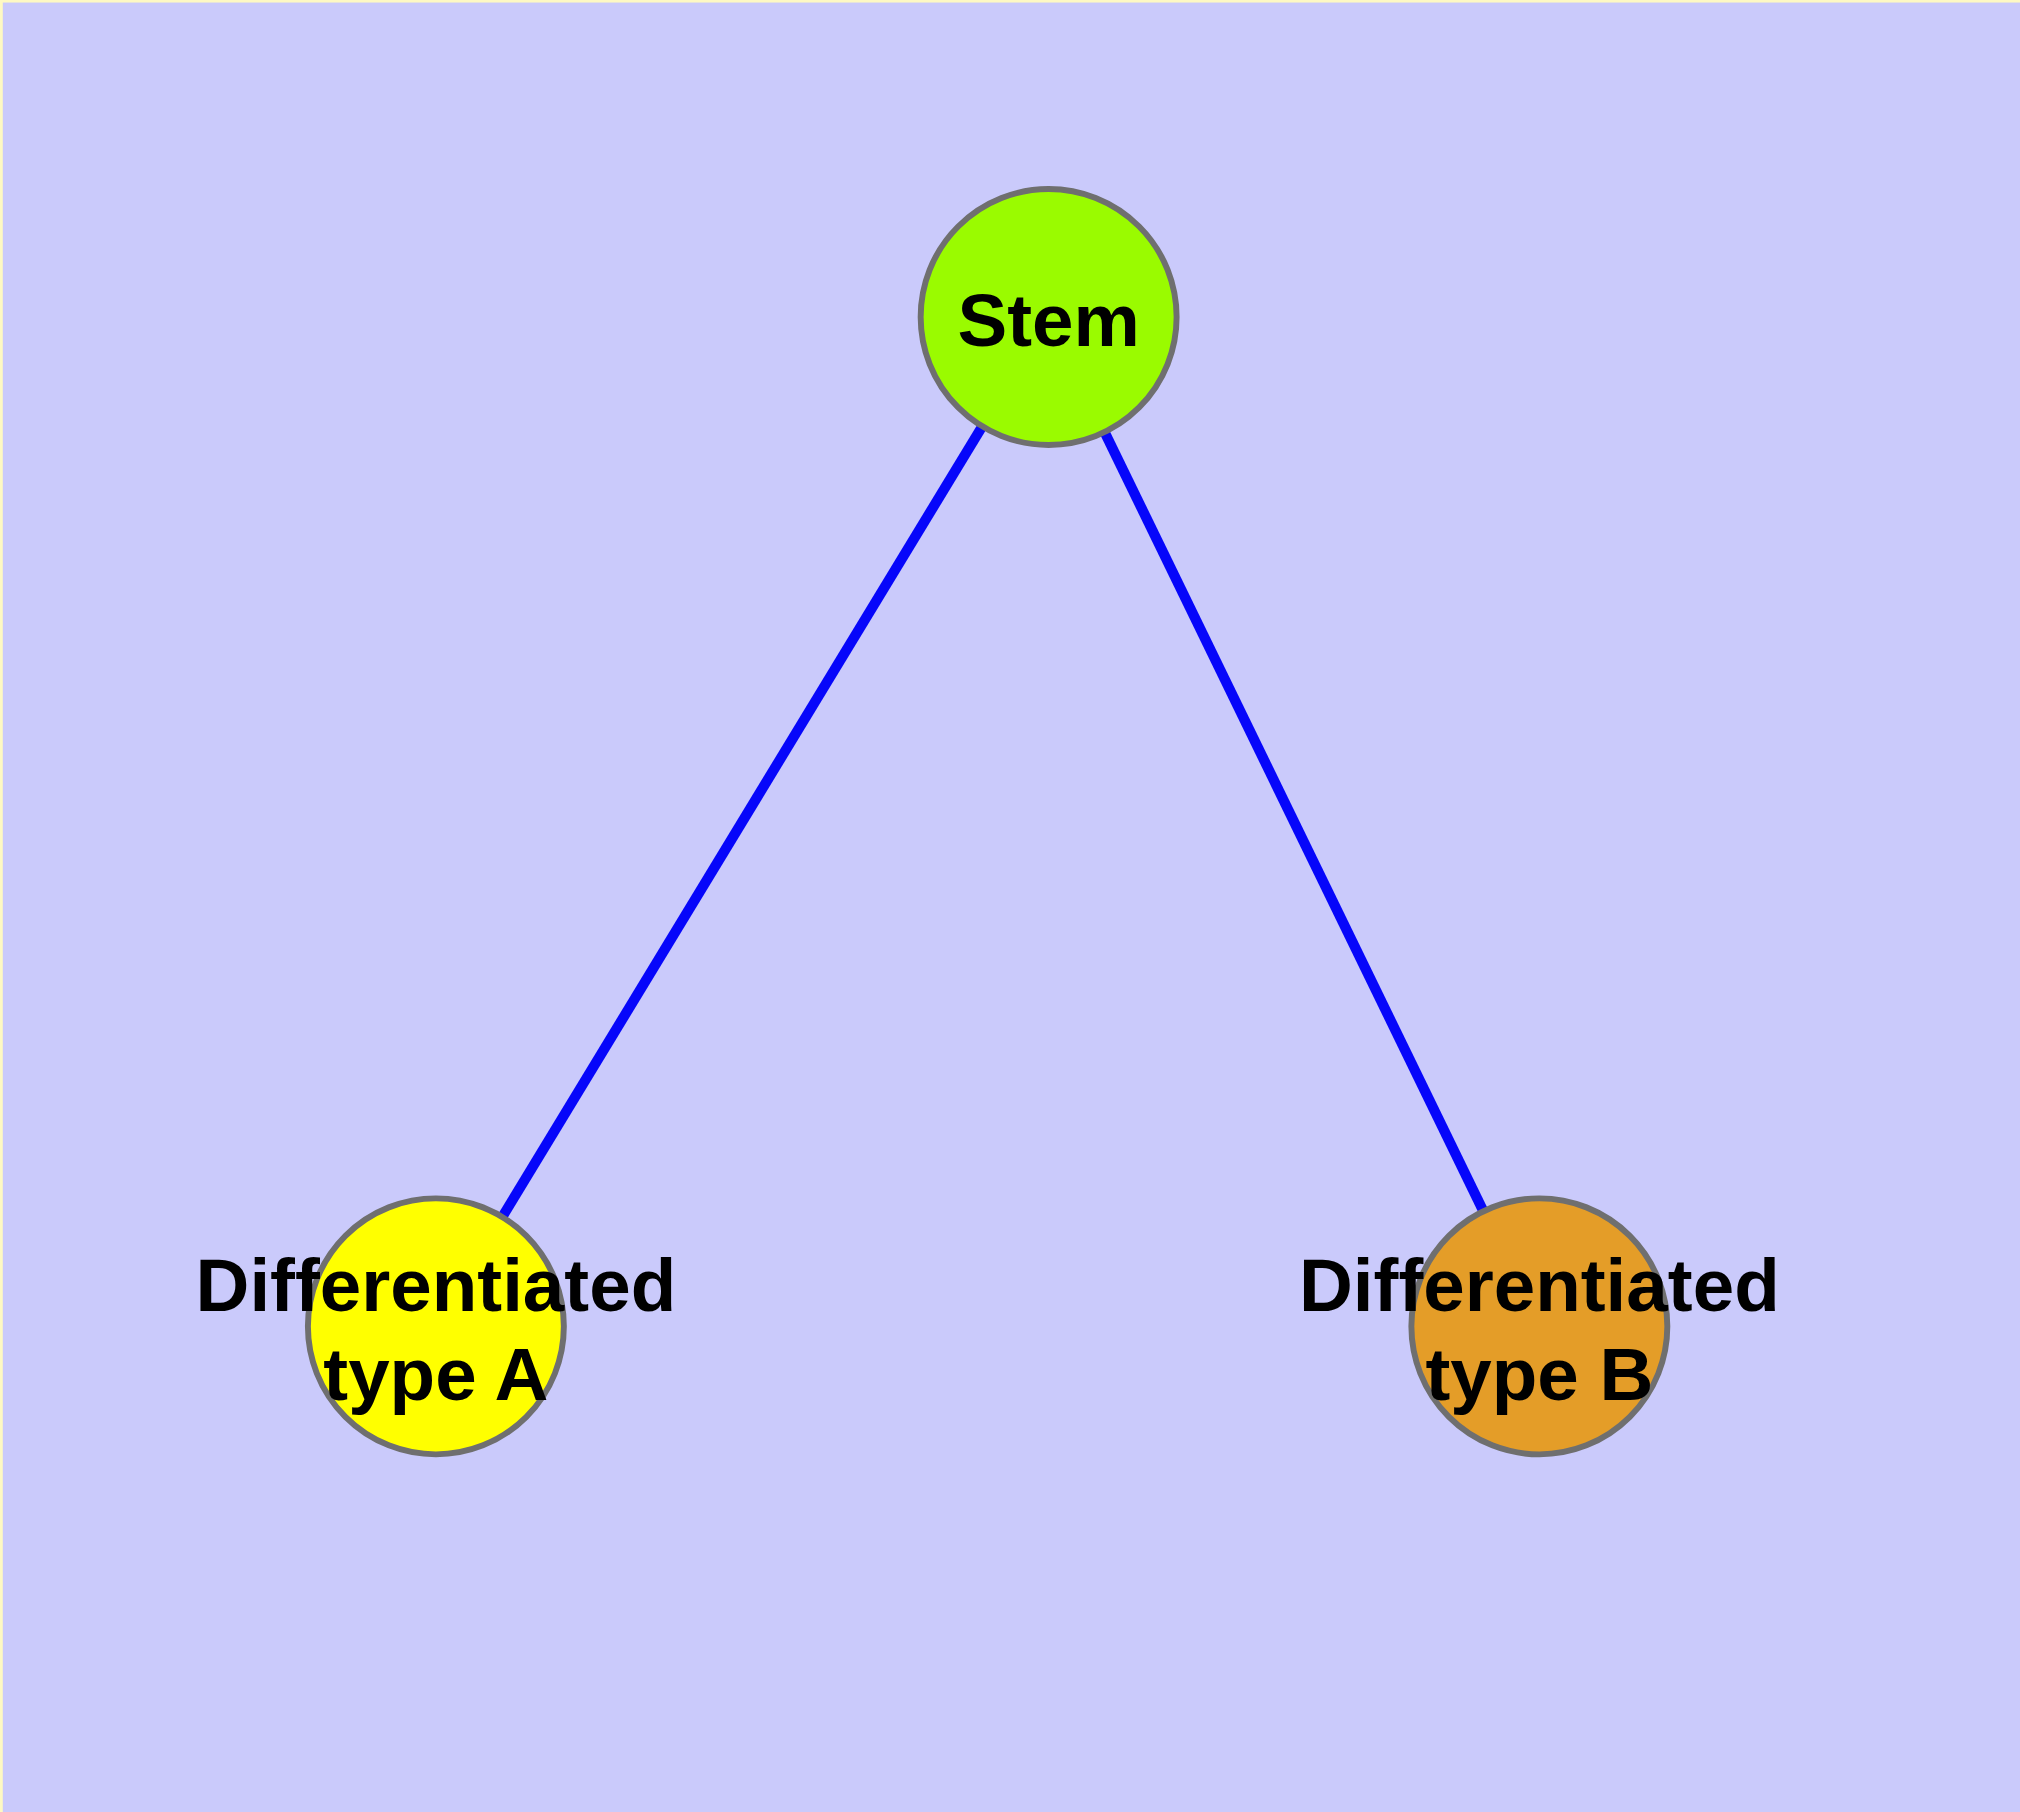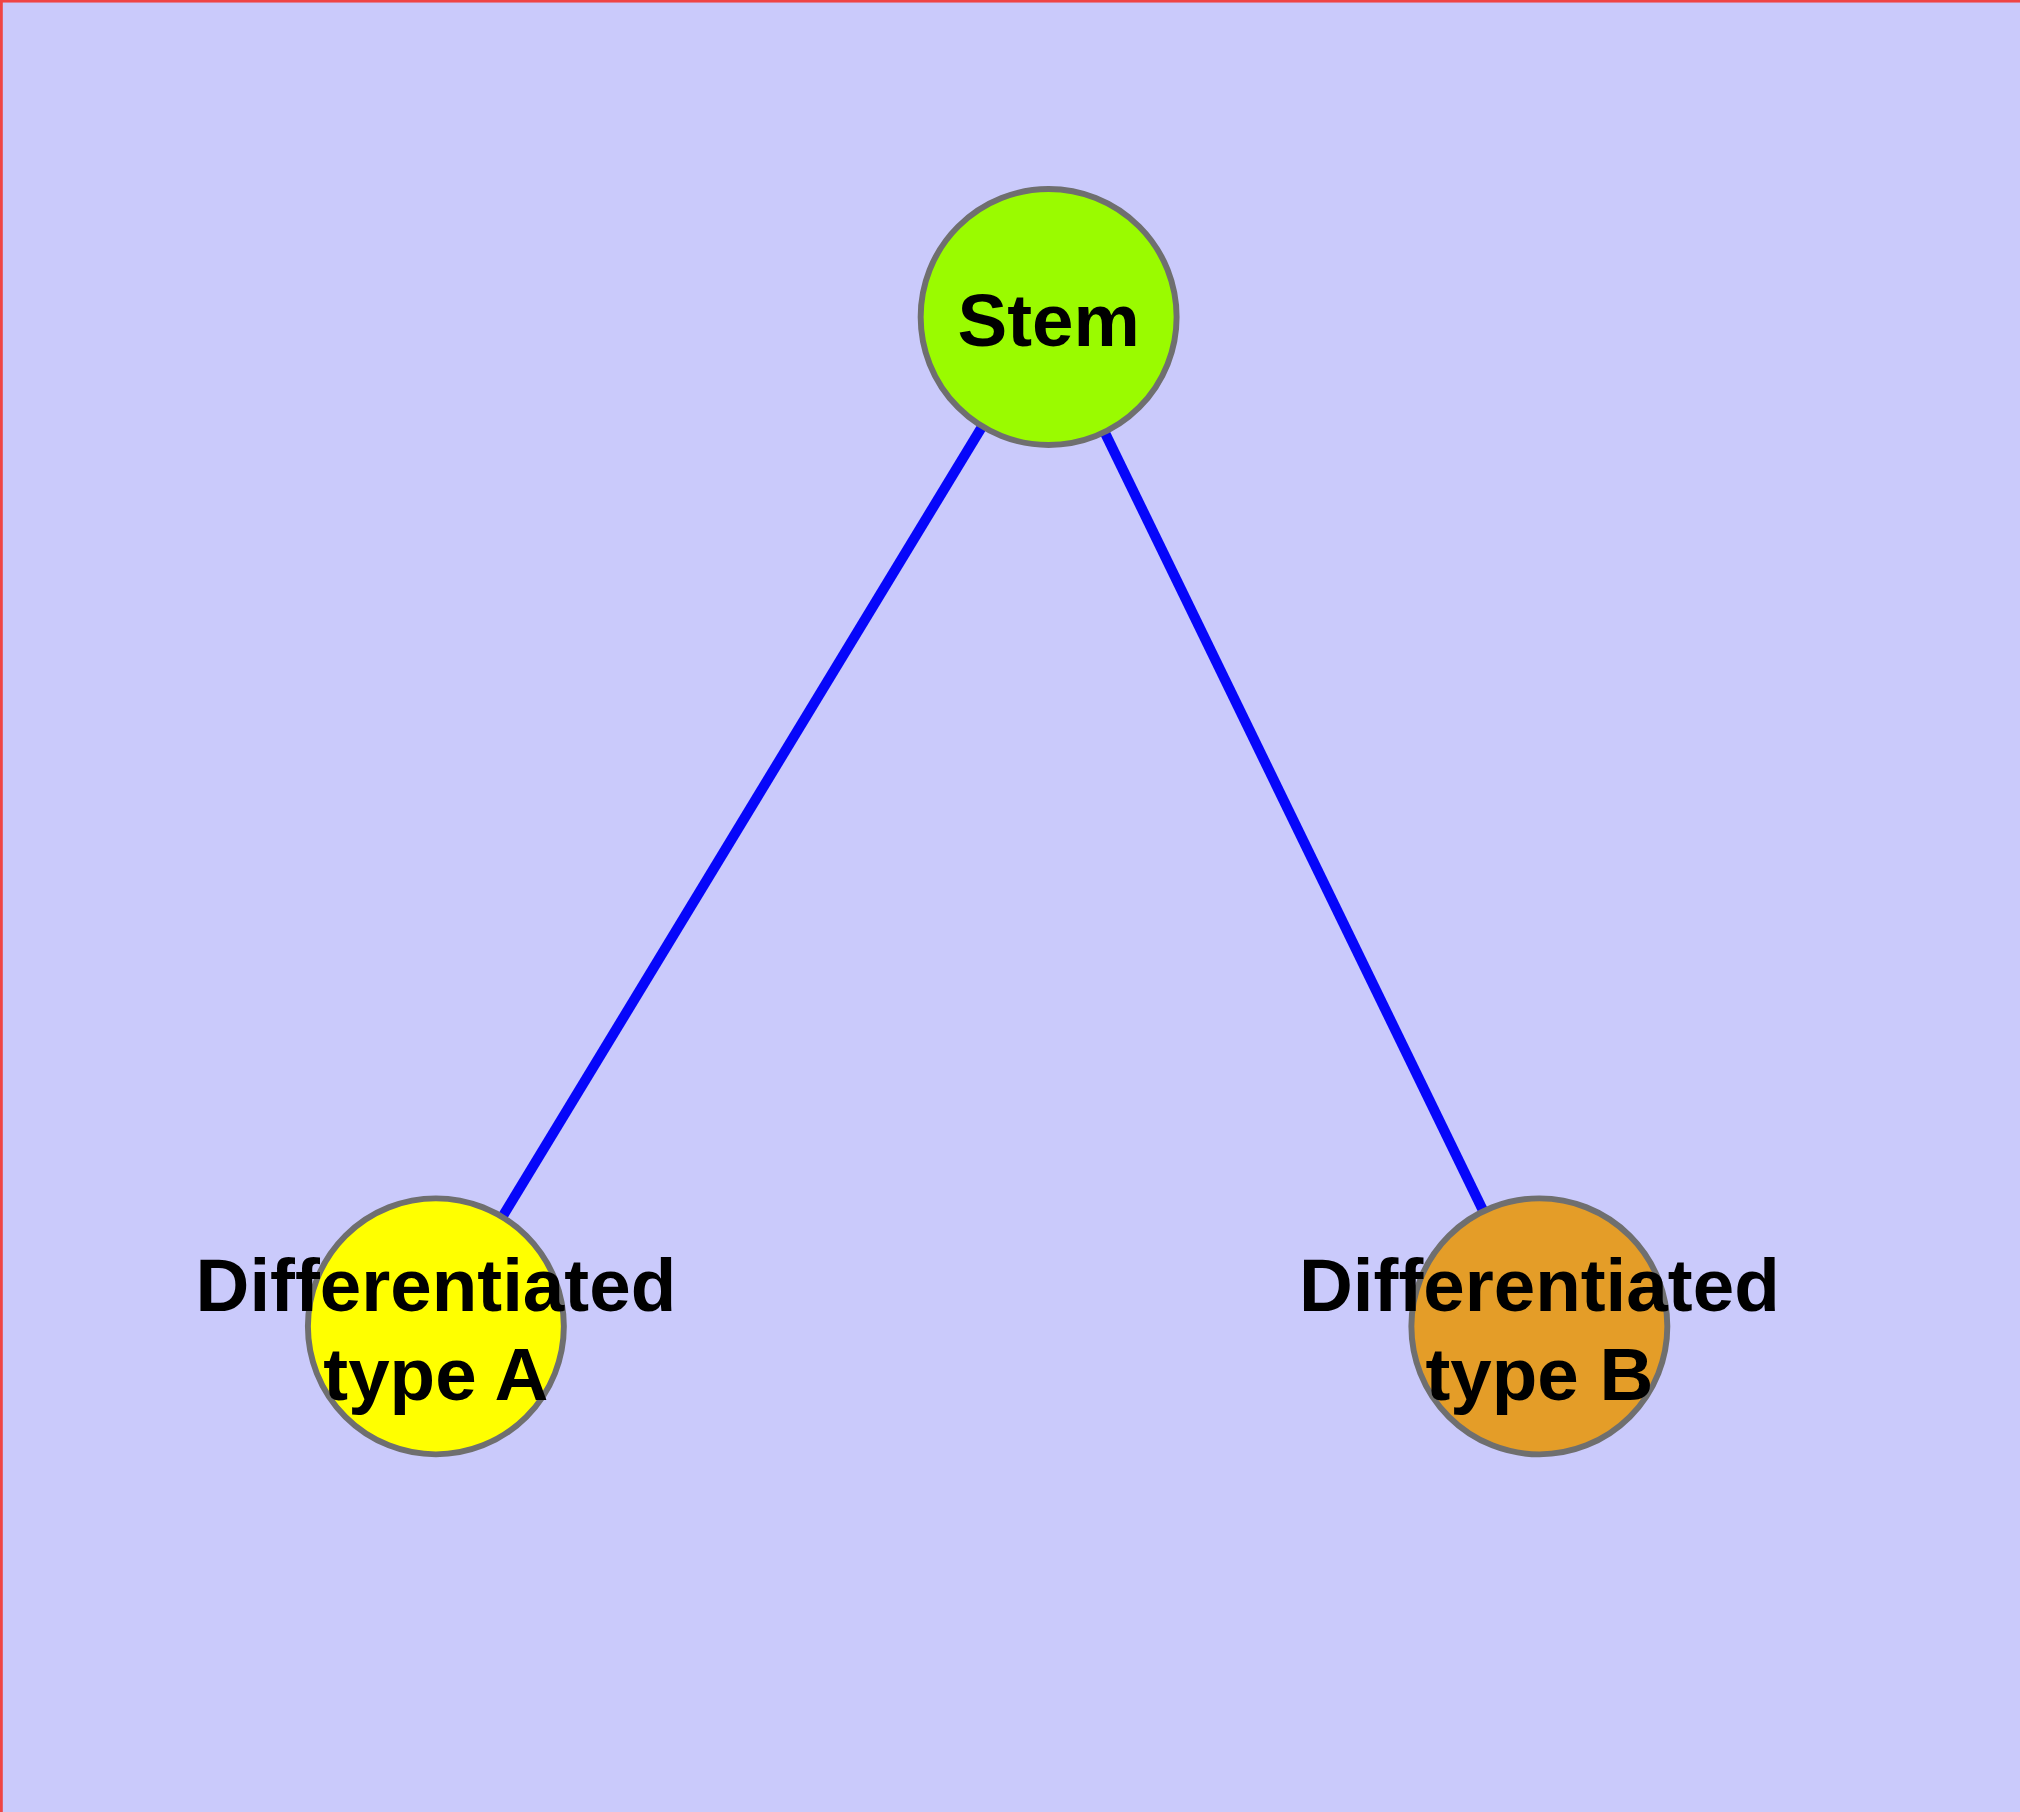--- a/index.html
+++ b/index.html
@@ -5,21 +5,21 @@
   html, body {
     margin: 0;
     padding: 0;
     background: #ffffff;
     font-family: "Liberation Sans", sans-serif;
   }
   .page {
     position: relative;
     width: 2021px;
     height: 1812px;
-    background: #ef4444;
+    background: #fef9c3;
     overflow: hidden;
   }
   svg.graph {
     display: block;
     width: 2021px;
     height: 1812px;
   }
   .edge {
     stroke-linecap: butt;
   }

